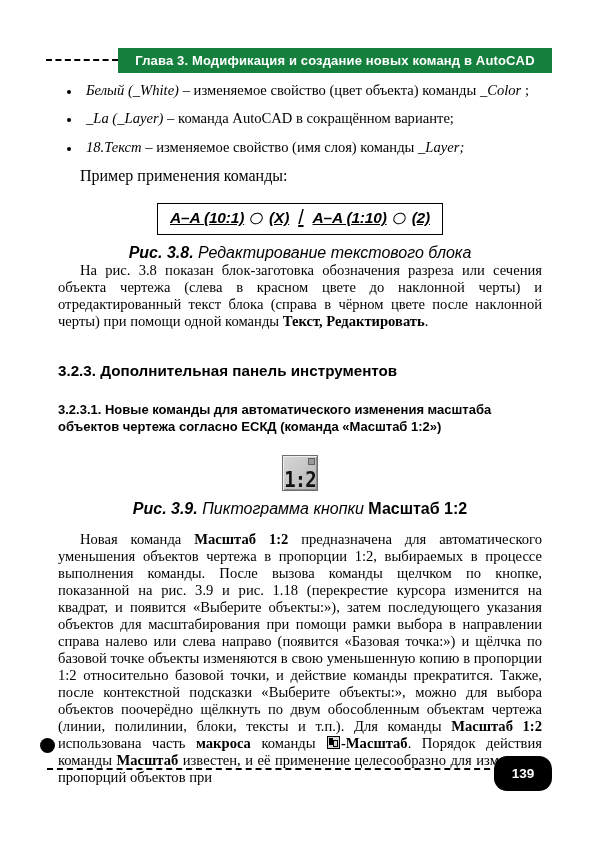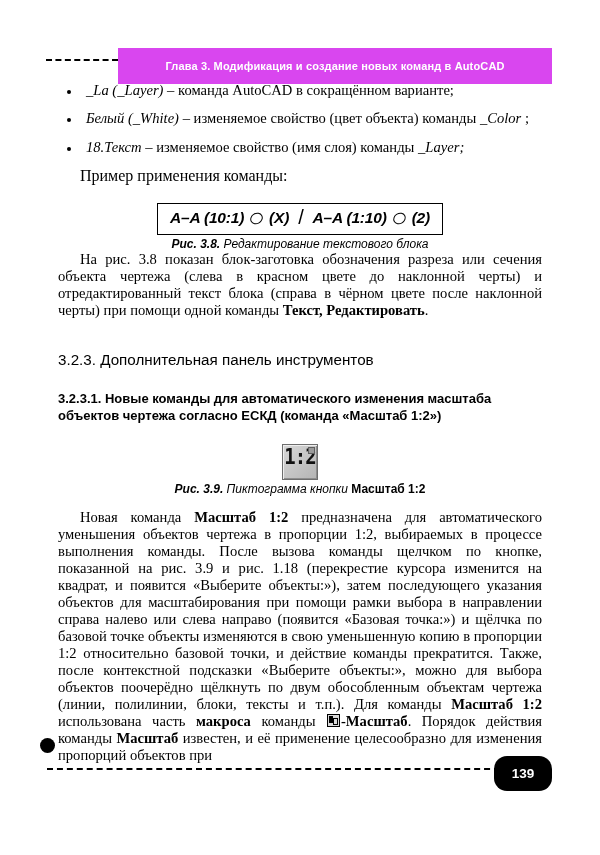--- a/index.html
+++ b/index.html
@@ -34,26 +34,26 @@
     top: 11px;
     width: 72px;
     height: 0;
     border-top: 2px dashed #000;
   }
   .header-bar {
     position: absolute;
     left: 118px;
     right: 48px;
     top: 0;
-    height: 36px;
-    background: #d946ef;
+    height: 25px;
+    background: #15803d;
     color: #ffffff;
     font-family: "Liberation Sans", sans-serif;
     font-weight: bold;
-    font-size: 11px;
+    font-size: 13px;
     letter-spacing: .15px;
     display: flex;
     align-items: center;
     justify-content: center;
     text-align: center;
   }
 
   
   .content {
     position: absolute;
@@ -101,20 +101,21 @@
     line-height: 1.16;
     margin: 9px 0 0 0;
     text-indent: 22px;
   }
 
   
   .fig38-wrap {
     margin-top: 17px;
     display: flex;
     justify-content: center;
+    text-decoration: underline;
   }
   .fig38-box {
     border: 1.6px solid #000;
     padding: 3px 12px 4px 12px;
     background: #fff;
     display: flex;
     align-items: center;
     gap: 5px;
     font-family: "Liberation Sans", sans-serif;
     font-weight: bold;
@@ -136,40 +137,40 @@
     font-weight: normal;
     font-style: normal;
     font-size: 20px;
     padding: 0 4px;
     transform: translateY(-1px);
   }
 
   .fig-caption {
     text-align: center;
     font-family: "Liberation Sans", sans-serif;
-    font-size: 12px;
-    margin-top: 2px;
+    font-size: 16px;
+    margin-top: 9px;
   }
   .fig-caption .cap-num {
     font-weight: bold;
     font-style: italic;
   }
   .fig-caption .cap-txt {
     font-style: italic;
   }
   .fig-caption .cap-bold {
     font-weight: bold;
     font-style: normal;
   }
 
   
   h2.sec {
     font-family: "Liberation Sans", sans-serif;
     font-size: 15.2px;
-    font-weight: normal;
+    font-weight: bold;
     line-height: 1.28;
     margin: 31px 0 0 0;
   }
   h2.sec .line2 {
     display: block;
     padding-left: 34px;
   }
   h3.subsec {
     font-family: "Liberation Sans", sans-serif;
     font-size: 13px;
@@ -184,21 +185,21 @@
     display: flex;
     justify-content: center;
   }
   .btn-icon {
     width: 34px;
     height: 34px;
     background: linear-gradient(135deg,#d8d8d8 0%,#c4c4c4 55%,#b4b4b4 100%);
     border: 1px solid #6e6e6e;
     position: relative;
     display: flex;
-    align-items: flex-start;
+    align-items: flex-end;
     justify-content: center;
     box-shadow: inset 1px 1px 0 #efefef, inset -1px -1px 0 #8d8d8d;
   }
   .btn-icon .glyph {
     font-family: "DejaVu Sans Mono", monospace;
     font-size: 19px;
     font-weight: bold;
     color: #111;
     letter-spacing: -1px;
     transform: scaleY(1.12);
@@ -282,24 +283,24 @@
 
   <div class="header-row">
     <div class="header-dash"></div>
     <div class="header-bar">Глава 3. Модификация и создание новых команд в AutoCAD</div>
   </div>
 
   <div class="content">
 
     <ul class="bullets">
       <li>
-        <span class="it">_La (_Layer)</span><span> – </span><span>команда AutoCAD в сокращённом варианте;</span>
+        <span class="it">Белый (_White)</span><span> – </span><span>изменяемое свойство (цвет объекта) команды </span><span class="it">_Color</span><span> ;</span>
       </li>
       <li>
-        <span class="it">Белый (_White)</span><span> – </span><span>изменяемое свойство (цвет объекта) команды </span><span class="it">_Color</span><span> ;</span>
+        <span class="it">_La (_Layer)</span><span> – </span><span>команда AutoCAD в сокращённом варианте;</span>
       </li>
       <li>
         <span class="it">18.Текст</span><span> – </span><span>изменяемое свойство (имя слоя) команды </span><span class="it">_Layer;</span>
       </li>
     </ul>
 
     <p class="lead">Пример применения команды:</p>
 
     <div class="fig38-wrap">
       <div class="fig38-box">

